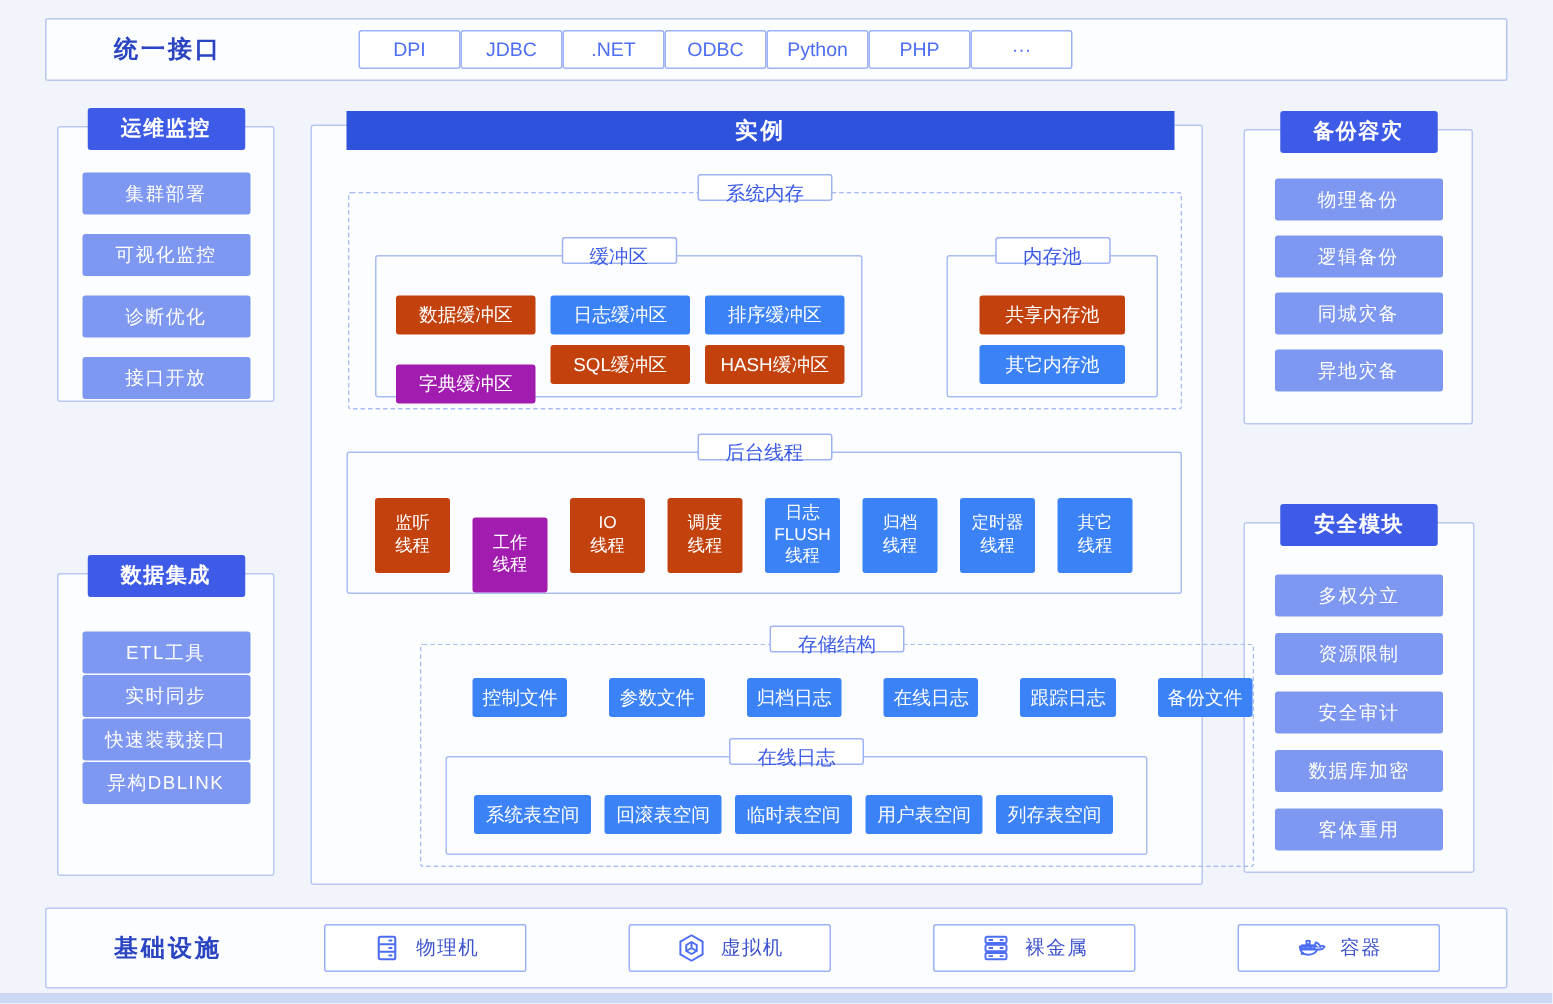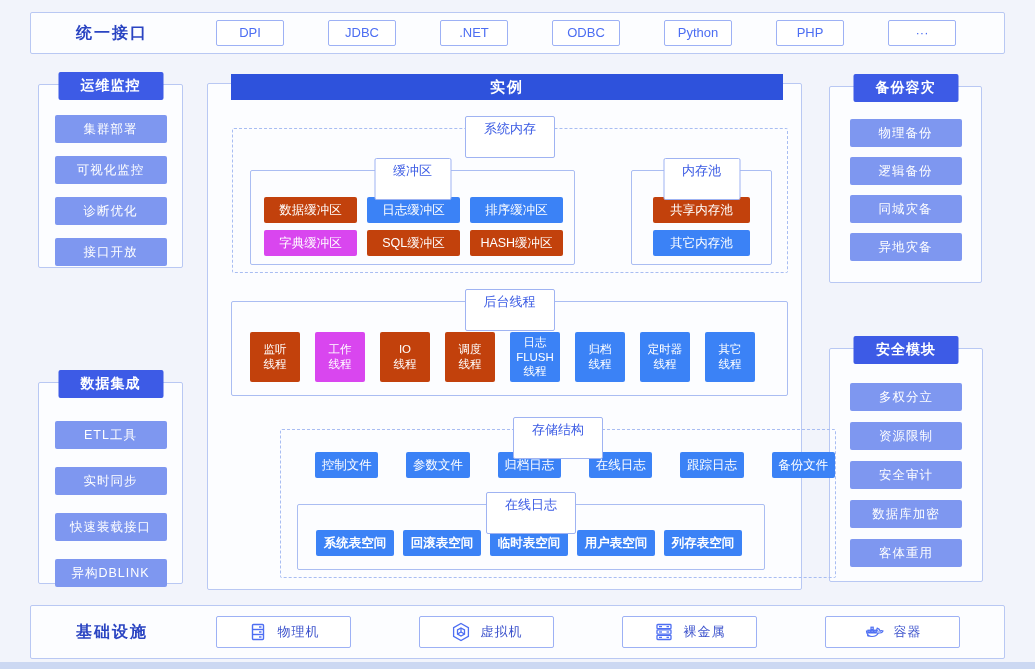--- a/index.html
+++ b/index.html
@@ -4,80 +4,80 @@
 <style>
   html,body{margin:0;padding:0;}
   body{background:#ffffff;}
   .canvas{position:relative;width:1035px;height:669px;background:#f2f4fb;overflow:hidden;
           font-family:"Liberation Sans","DejaVu Sans",sans-serif;}
   .bottom-strip{position:absolute;left:0;bottom:0;width:100%;height:7px;background:#ccd8f2;}
 
   
   .frame{position:absolute;background:#fcfdff;border:1px solid #b9c8f3;border-radius:2px;box-sizing:border-box;}
   .tag{position:absolute;top:-13px;left:50%;transform:translateX(-50%);background:#fff;
-       border:1px solid #9fb3f2;color:#3b5be4;font-size:13px;height:42px;line-height:24px;
+       border:1px solid #9fb3f2;color:#3b5be4;font-size:13px;height:18px;line-height:24px;
        padding:0 18px;white-space:nowrap;box-sizing:border-box;border-radius:2px;}
   .solid-box{position:absolute;background:transparent;border:1px solid #aabdf2;border-radius:2px;box-sizing:border-box;}
   .dashed-box{position:absolute;border:1px dashed #a8bdf2;border-radius:2px;box-sizing:border-box;}
 
   
   .hbar{position:absolute;left:30px;width:975px;background:#fcfdff;border:1px solid #b9c8f3;
         border-radius:2px;display:flex;align-items:center;box-sizing:border-box;}
   #top-bar{top:12px;height:42px;}
   #bottom-bar{top:605px;height:54px;}
   .hbar-title{flex:none;width:185px;padding-left:45px;box-sizing:border-box;font-size:16px;
               font-weight:bold;color:#2a44c2;letter-spacing:2px;}
-  .outline-row{display:flex;gap:44px;}
+  .outline-row{display:flex;margin-left:23px;}
   .outline-btn{width:68px;height:26px;line-height:24px;text-align:center;background:#fff;
                border:1px solid #9db1f5;color:#4d6ef2;font-size:13px;border-radius:2px;box-sizing:border-box;}
 
   
   .panel-head{position:absolute;top:-13px;left:50%;transform:translateX(-50%);width:105px;height:28px;
               background:#3d5be6;color:#fff;font-weight:bold;font-size:14px;letter-spacing:1px;
               display:flex;align-items:center;justify-content:center;border-radius:2px;}
   .panel-items{display:flex;flex-direction:column;align-items:center;}
   .side-btn{width:112px;height:28px;background:#7e97f0;color:#fff;font-size:12.5px;border-radius:2px;
             display:flex;align-items:center;justify-content:center;letter-spacing:1px;}
   #panel-ops{left:38px;top:84px;width:145px;height:184px;}
   #panel-ops .panel-items{padding-top:30px;gap:13px;}
   #panel-di{left:38px;top:382px;width:145px;height:202px;}
-  #panel-di .panel-items{padding-top:38px;gap:18px;}
+  #panel-di .panel-items{padding-top:38px;gap:1px;}
   #panel-bk{left:829px;top:86px;width:153px;height:197px;}
   #panel-bk .panel-items{padding-top:32px;gap:10px;}
   #panel-sec{left:829px;top:348px;width:154px;height:234px;}
   #panel-sec .panel-items{padding-top:34px;gap:11px;}
 
   
   #instance{left:207px;top:83px;width:595px;height:507px;}
   #instance-head{position:absolute;top:-10px;left:23px;width:552px;height:26px;background:#2e52dc;
                  color:#fff;font-weight:bold;font-size:15px;letter-spacing:2px;
                  display:flex;align-items:center;justify-content:center;box-sizing:border-box;}
   #sysmem{left:24px;top:44px;width:556px;height:145px;}
   #buffer-box{left:17px;top:41px;width:325px;height:95px;}
   #buffer-grid{display:grid;grid-template-columns:repeat(3,93px);gap:7px 10px;padding:26px 0 0 13px;}
   #pool-box{left:398px;top:41px;width:141px;height:95px;}
   #pool-items{display:flex;flex-direction:column;align-items:center;gap:7px;padding-top:26px;}
   .node-btn{height:26px;line-height:26px;text-align:center;color:#fff;font-size:12.5px;border-radius:2px;}
   #pool-items .node-btn{width:97px;}
   .tone-dark{background:#c2410c;}
   .tone-medium{background:#3b82f6;}
-  .tone-light{background:#d946ef;}
+  .tone-light{background:#a21caf;margin-top:13px;}
 
   #threads-box{left:23px;top:217px;width:557px;height:95px;}
   #threads-row{display:flex;gap:15px;padding:30px 0 0 18px;}
   .thread-cell{flex:none;width:50px;height:50px;color:#fff;font-size:11.5px;line-height:1.3;
                border-radius:2px;display:flex;align-items:center;justify-content:center;
                text-align:center;white-space:pre-line;}
 
   #storage{left:24px;top:345px;width:556px;height:149px;margin-left:48px;}
   #files-row{display:flex;gap:28px;padding:22px 0 0 34px;font-family:Liberation Serif, serif;}
   #files-row .node-btn{width:70px;}
   #datafiles-box{left:16px;top:74px;width:468px;height:66px;}
   #datafiles-row{display:flex;gap:9px;padding:25px 0 0 18px;}
-  #datafiles-row .node-btn{width:78px;font-weight:bold;}
+  #datafiles-row .node-btn{width:78px;}
 
   
   .infra-row{display:flex;gap:68px;}
   .infra-box{width:135px;height:32px;background:#fff;border:1px solid #9db1f5;border-radius:2px;
              display:flex;align-items:center;justify-content:center;gap:10px;box-sizing:border-box;}
   .infra-label{color:#3c52cc;font-size:13px;letter-spacing:1px;}
   .infra-icon{width:20px;height:20px;display:block;}
 </style>
 </head>
 <body>

